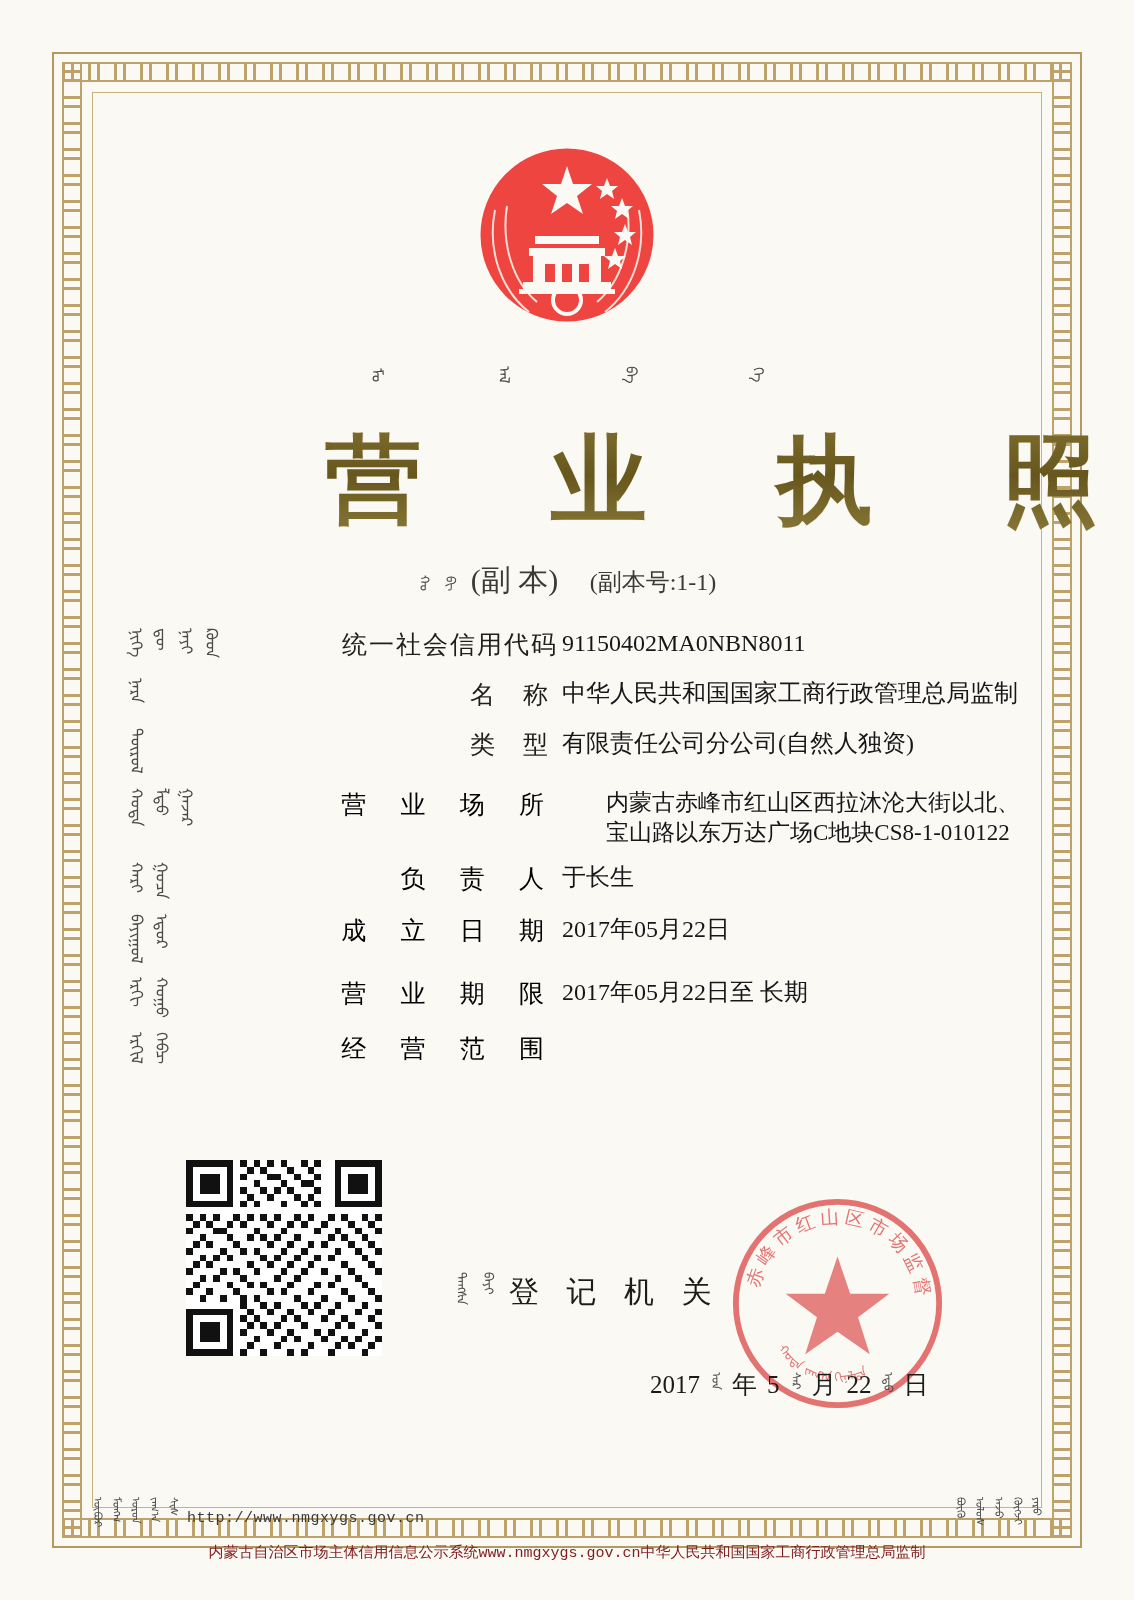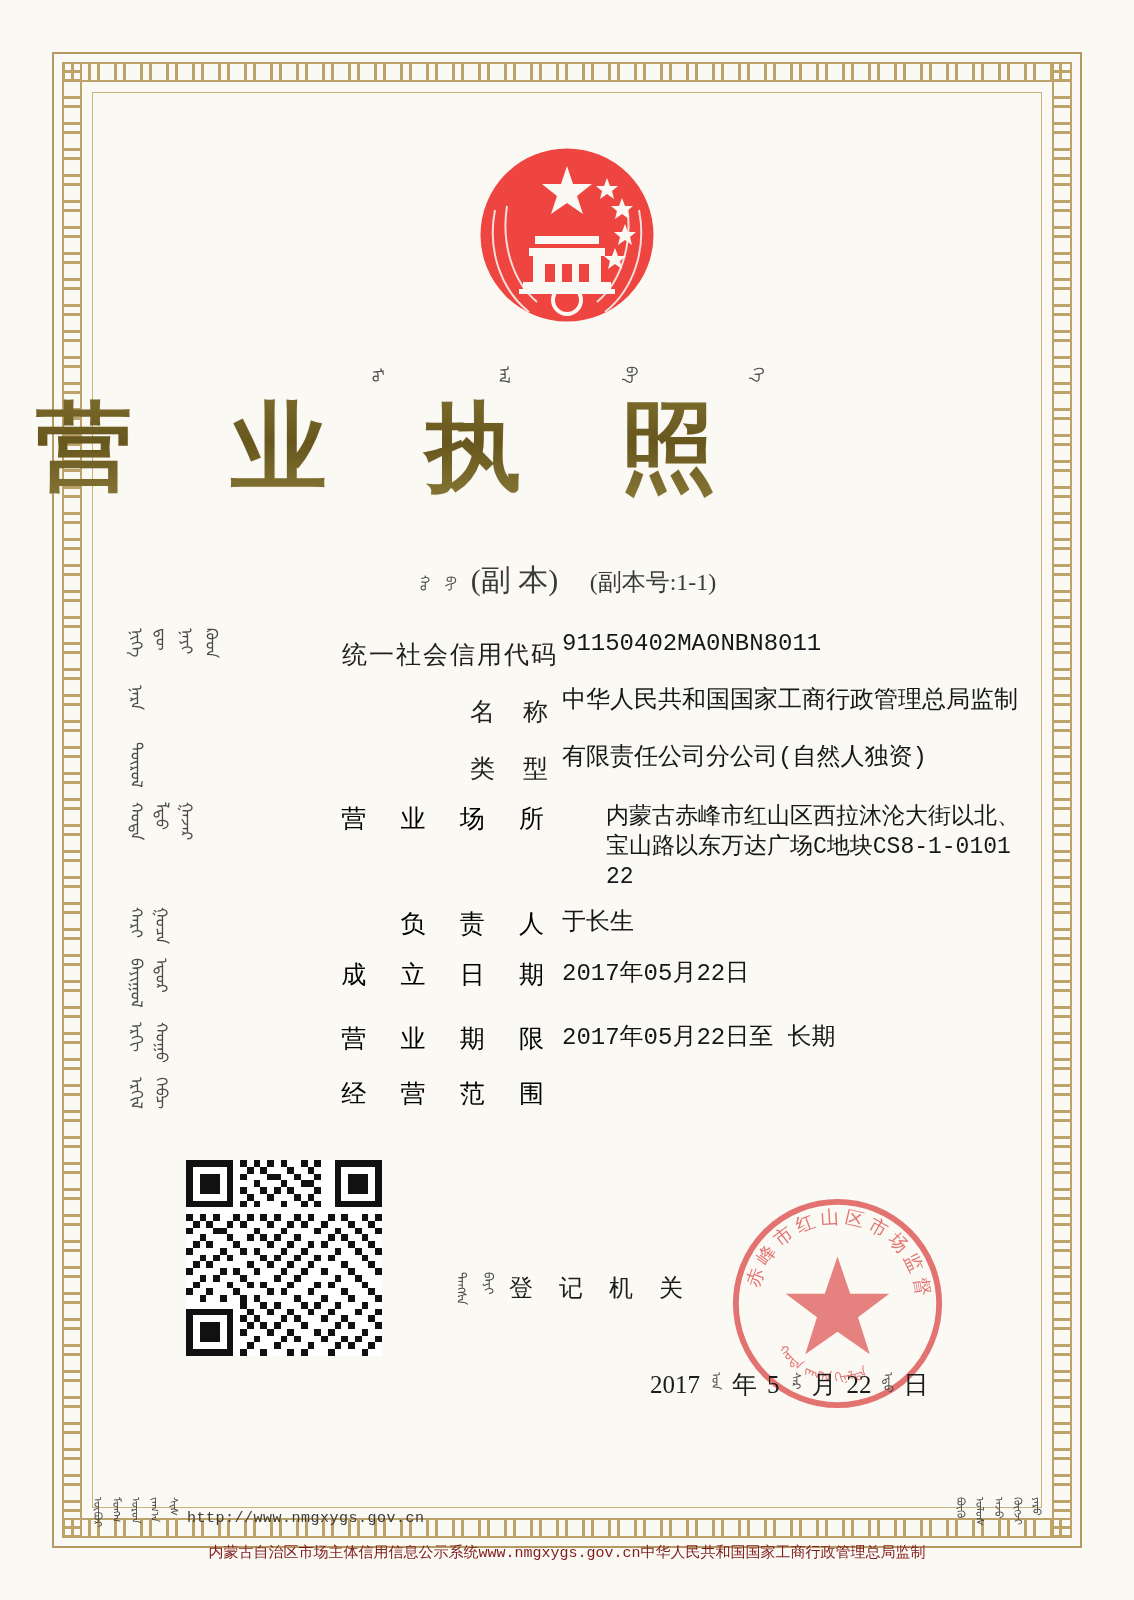--- a/index.html
+++ b/index.html
@@ -84,24 +84,24 @@
     display: flex;
     justify-content: center;
     gap: 112px;
     height: 48px;
     align-items: flex-start;
   }
   .title-mong .mong { font-size: 15px; height: 46px; }
 
   .big-title {
     position: absolute;
-    top: 384px;
+    top: 417px;
     left: 0; right: 0;
-    text-align: left;
-    font-family: Liberation Sans, sans-serif;
+    text-align: right;
+    font-family: Liberation Mono, monospace;
     font-weight: bold;
     font-size: 96px;
     letter-spacing: 36px;
     text-indent: 36px;
     color: #6d5d26;
     background: linear-gradient(180deg,#8a7a35 0%, #6b5a1f 45%, #9b8b45 100%);
     -webkit-background-clip: text;
     background-clip: text;
     color: transparent;
     text-shadow: 0 0 1px rgba(90,75,25,0.2);
@@ -134,30 +134,29 @@
     margin-bottom: 14px;
     min-height: 36px;
   }
   .fr-label {
     flex: 0 0 auto;
     font-size: 25px;
     color: #1e1e1c;
     letter-spacing: 10px;
     white-space: nowrap;
     font-family: "DejaVu Serif", serif;
-    margin-top: 10px;
   }
   .fr-label.w-code { letter-spacing: 2px; }
   .fr-value {
     flex: 1 1 auto;
     font-size: 24px;
     color: #17171a;
     line-height: 1.32;
     padding-left: 4px;
-    font-family: Liberation Mono, monospace;
+    font-family: Liberation Serif, serif;
     word-break: break-all;
   }
   .fr-value.small { font-size: 23px; margin-left: 44px; }
   .label-col {
     width: 430px;
     flex: 0 0 430px;
     display: flex;
     justify-content: flex-start;
   }
   .label-inner {
@@ -185,21 +184,21 @@
   .registry {
     position: absolute;
     left: 455px;
     top: 1272px;
     display: flex;
     align-items: flex-start;
     gap: 14px;
   }
   .registry .mong { font-size: 13px; height: 40px; }
   .registry-label {
-    font-size: 24px;
+    font-size: 30px;
     letter-spacing: 10px;
     color: #1c1c1a;
   }
 
   
   .datef {
     position: absolute;
     left: 650px;
     top: 1368px;
     font-size: 25px;

